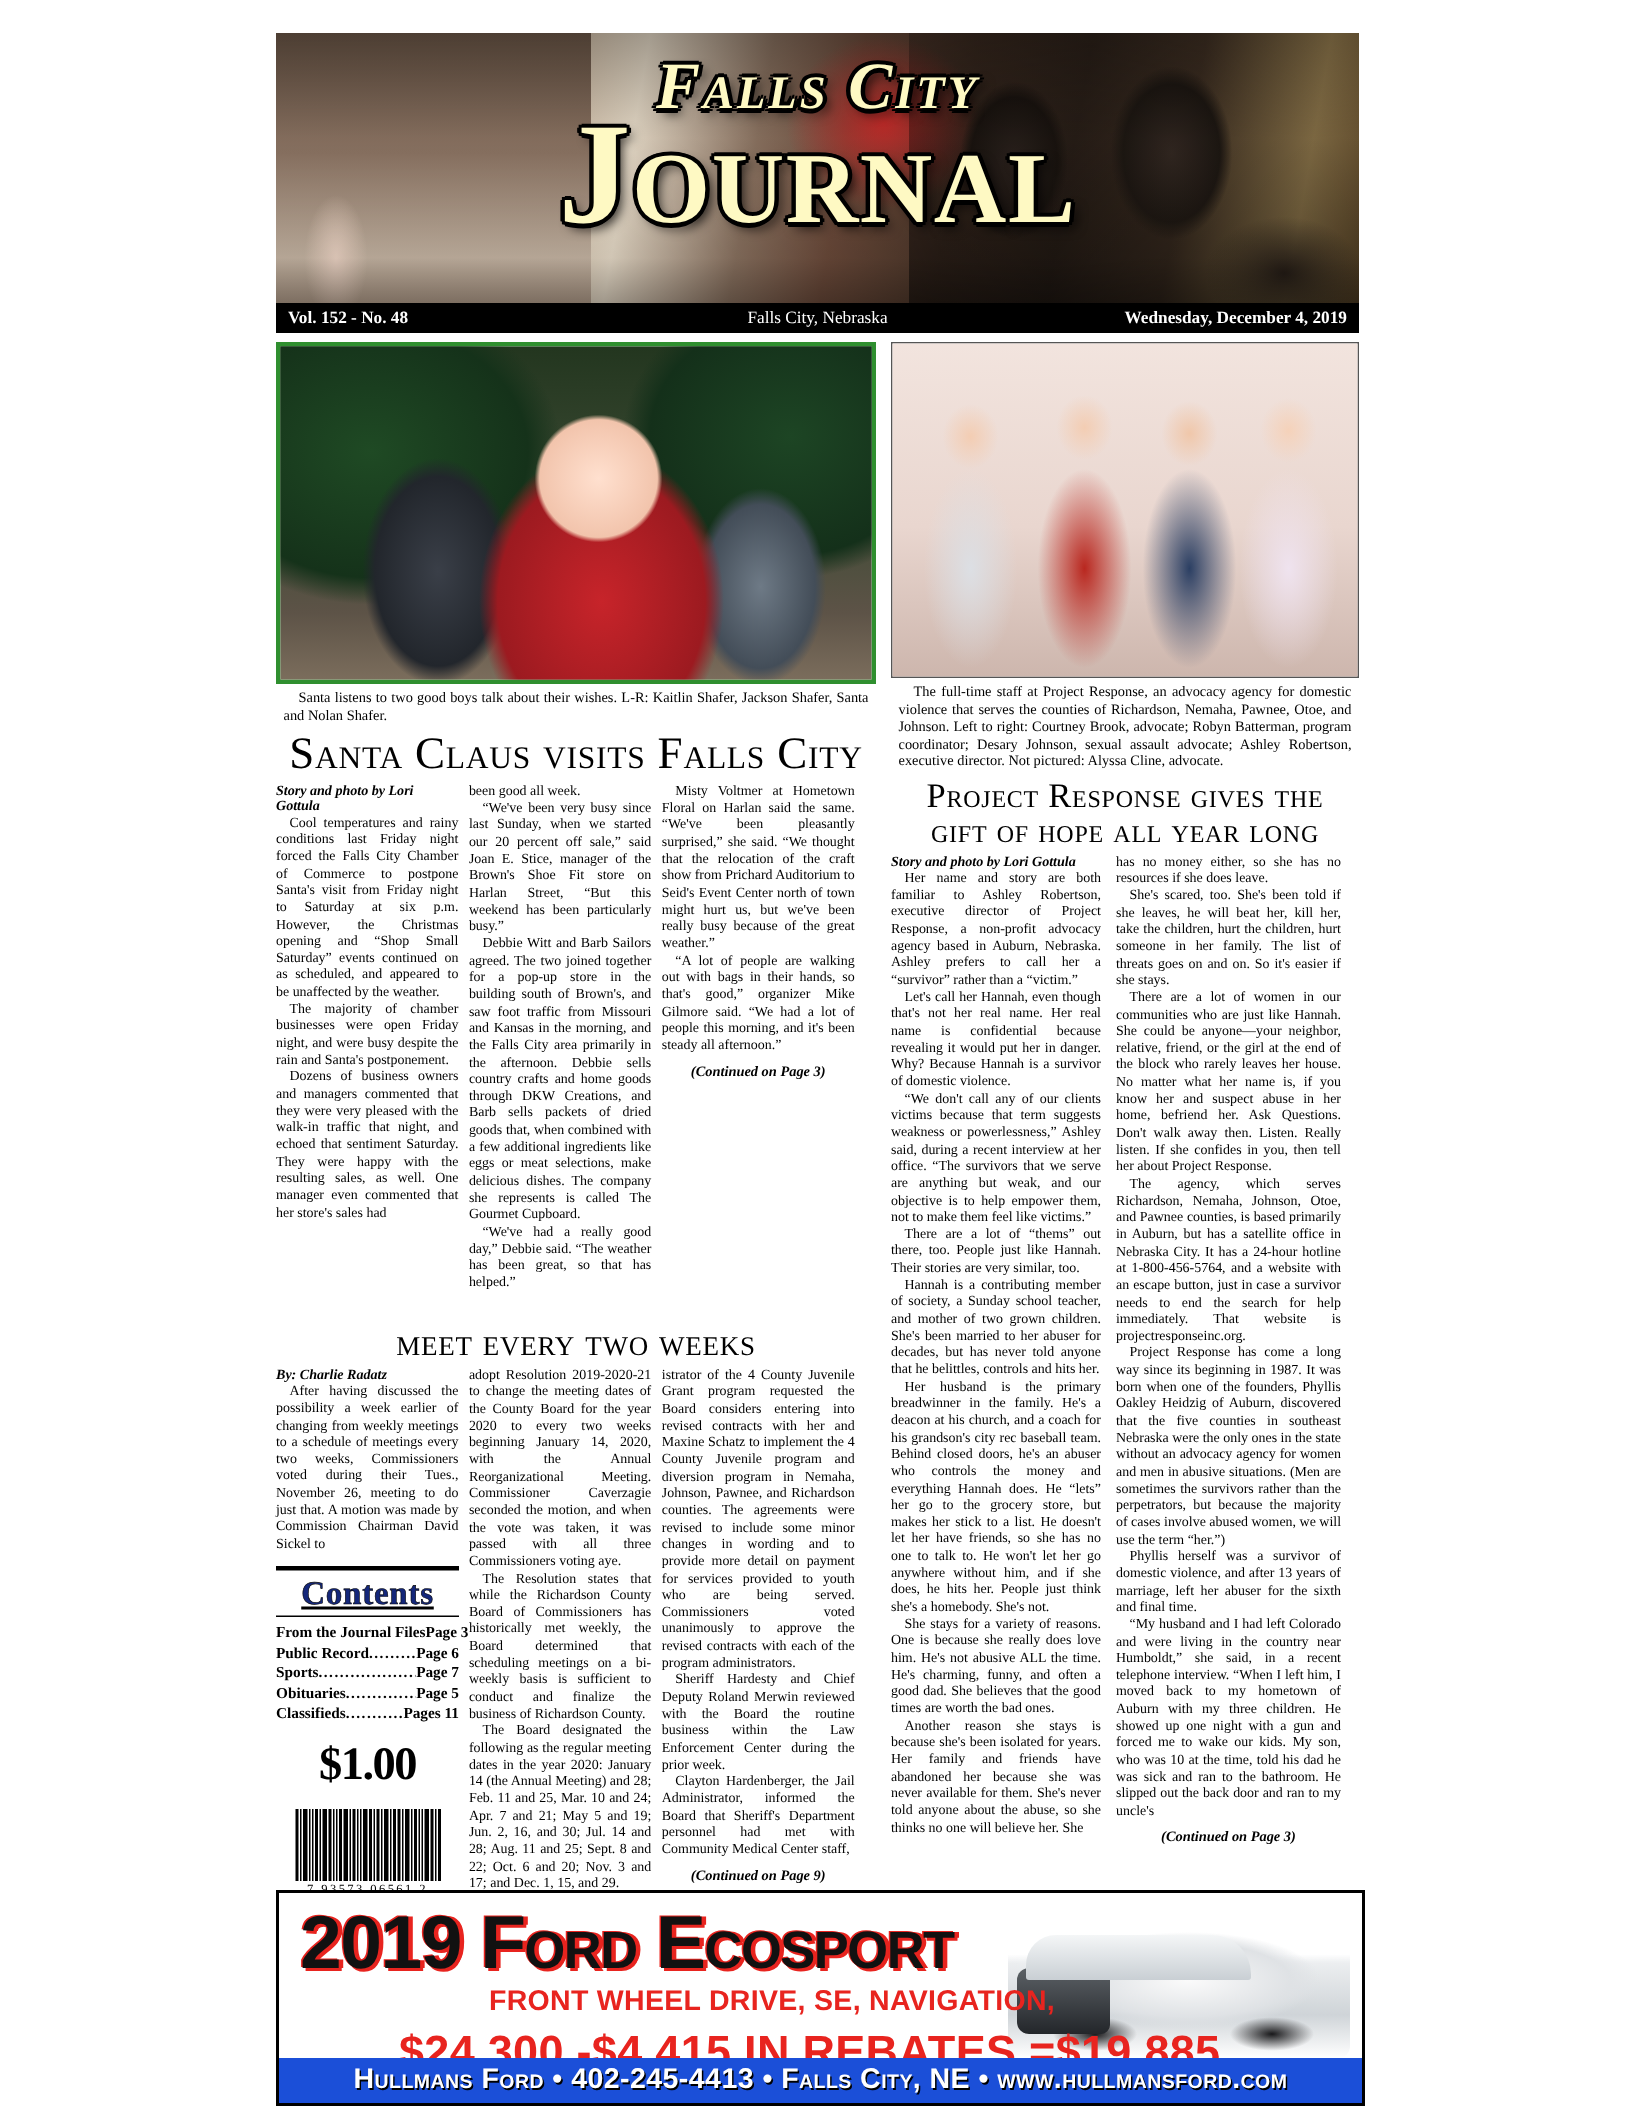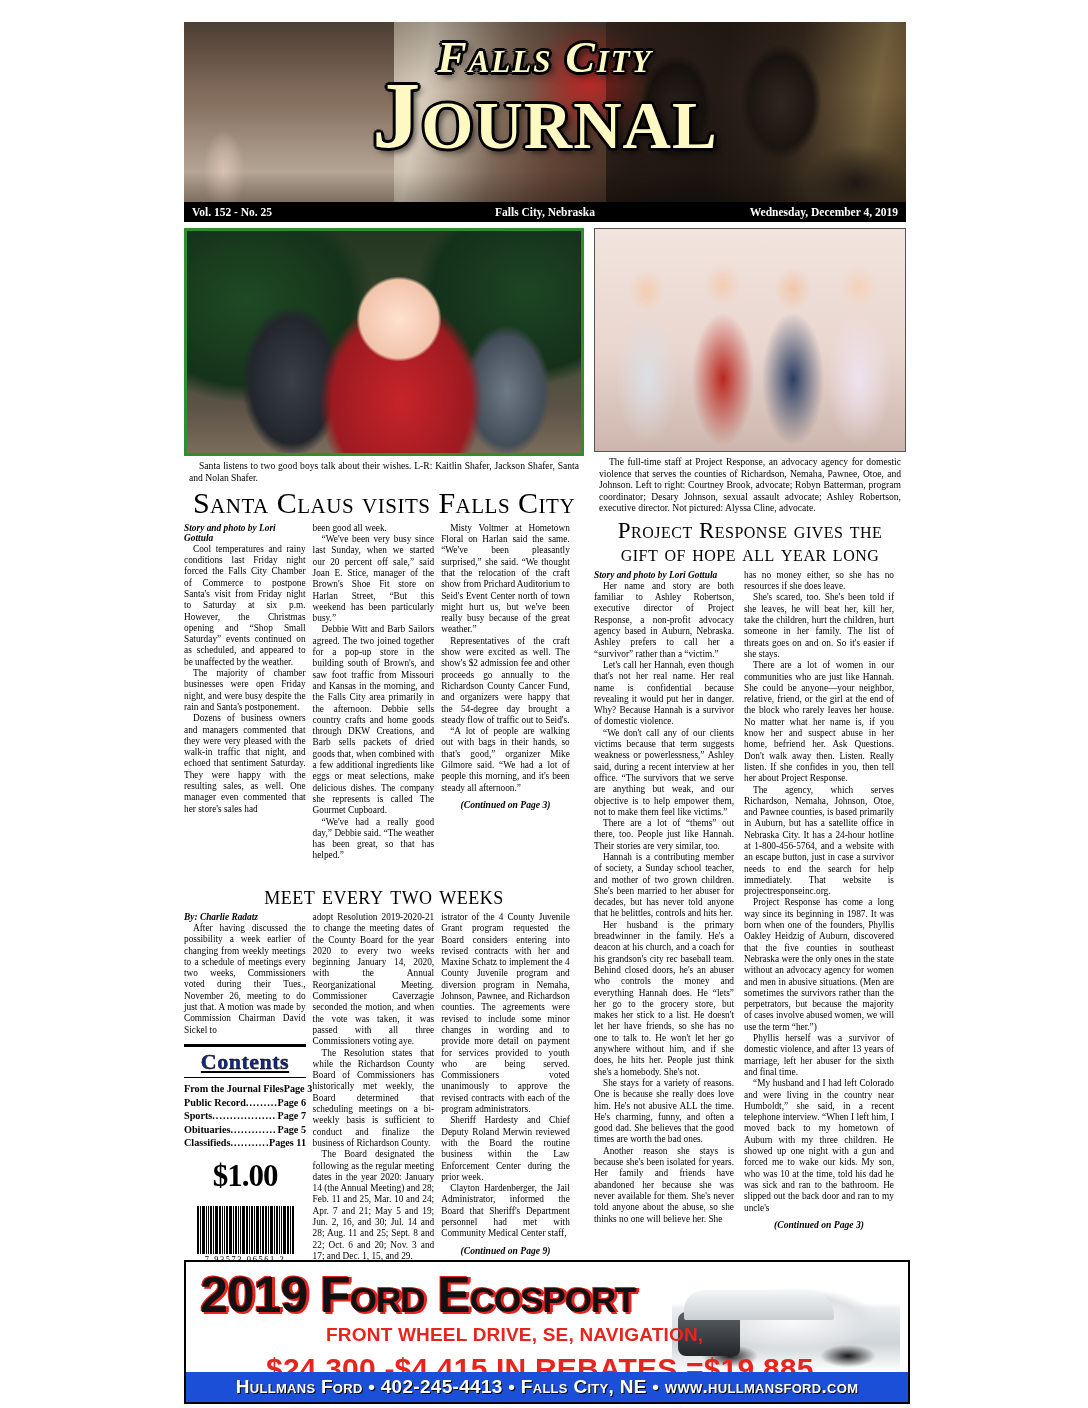--- a/index.html
+++ b/index.html
@@ -73,21 +73,21 @@
   .mh-line1 { font-size:44px; font-style:italic; font-variant: small-caps; letter-spacing:2px; }
   .mh-line2 { font-size:96px; font-variant: small-caps; letter-spacing:1px; margin-top:-6px; }
   .mh-bar {
     position:absolute; left:0; bottom:0; width:722px; height:20px;
     background:#000;
     display:flex; align-items:center; justify-content:space-between;
     padding:0 8px; box-sizing:border-box;
     color:#fff; font-size:11.5px; font-weight:700;
     font-family:"Liberation Serif", serif;
   }
-  .mh-bar .ctr { position:absolute; left:0; right:0; text-align:center; font-weight:700; }
+  .mh-bar .ctr { position:absolute; left:0; right:0; text-align:center; font-weight:400; }
   .mh-bar span { position:relative; z-index:2; }
 
   
   .toprow { display:flex; gap:10px; margin-top:6px; }
   .leftcol { width:400px; }
   .rightcol { width:312px; }
 
   .photo-frame { border:3px solid #2f8f2f; box-sizing:border-box; background:#fff; }
   .photo-frame.plain { border:1px solid #555; }
   .photo-santa {
@@ -228,21 +228,21 @@
   <div class="masthead">
     <div class="mh-photo"></div>
     <div class="mh-left"></div>
     <div class="mh-horse"></div>
     <div class="mh-shade"></div>
     <div class="mh-title">
       <div class="mh-line1">Falls City</div>
       <div class="mh-line2">Journal</div>
     </div>
     <div class="mh-bar">
-      <span>Vol. 152 - No. 25</span>
+      <span>Vol. 152 - No. 48</span>
       <div class="ctr">Falls City, Nebraska</div>
       <span>Wednesday, December 4, 2019</span>
     </div>
   </div>
 
   <div class="toprow">
 
     <div class="leftcol">
       <div class="photo-frame">
         <div class="photo-santa"></div>
@@ -262,21 +262,20 @@
           <div class="body-txt">
             <p style="text-indent:0">been good all week.</p>
             <p>“We've been very busy since last Sunday, when we started our 20 percent off sale,” said Joan E. Stice, manager of the Brown's Shoe Fit store on Harlan Street, “But this weekend has been particularly busy.”</p>
             <p>Debbie Witt and Barb Sailors agreed. The two joined together for a pop-up store in the building south of Brown's, and saw foot traffic from Missouri and Kansas in the morning, and the Falls City area primarily in the afternoon. Debbie sells country crafts and home goods through DKW Creations, and Barb sells packets of dried goods that, when combined with a few additional ingredients like eggs or meat selections, make delicious dishes. The company she represents is called The Gourmet Cupboard.</p>
             <p>“We've had a really good day,” Debbie said. “The weather has been great, so that has helped.”</p>
           </div>
         </div>
         <div class="col">
           <div class="body-txt">
             <p>Misty Voltmer at Hometown Floral on Harlan said the same. “We've been pleasantly surprised,” she said. “We thought that the relocation of the craft show from Prichard Auditorium to Seid's Event Center north of town might hurt us, but we've been really busy because of the great weather.”</p>
-            <p>Representatives of the craft show were excited as well. The show's $2 admission fee and other proceeds go annually to the Richardson County Cancer Fund, and organizers were happy that the 54-degree day brought a steady flow of traffic out to Seid's.</p>
             <p>“A lot of people are walking out with bags in their hands, so that's good,” organizer Mike Gilmore said. “We had a lot of people this morning, and it's been steady all afternoon.”</p>
           </div>
           <div class="contd">(Continued on Page 3)</div>
         </div>
       </div>
     </div>
 
     <div class="rightcol">
       <div class="photo-frame plain">
         <div class="photo-staff"></div>

